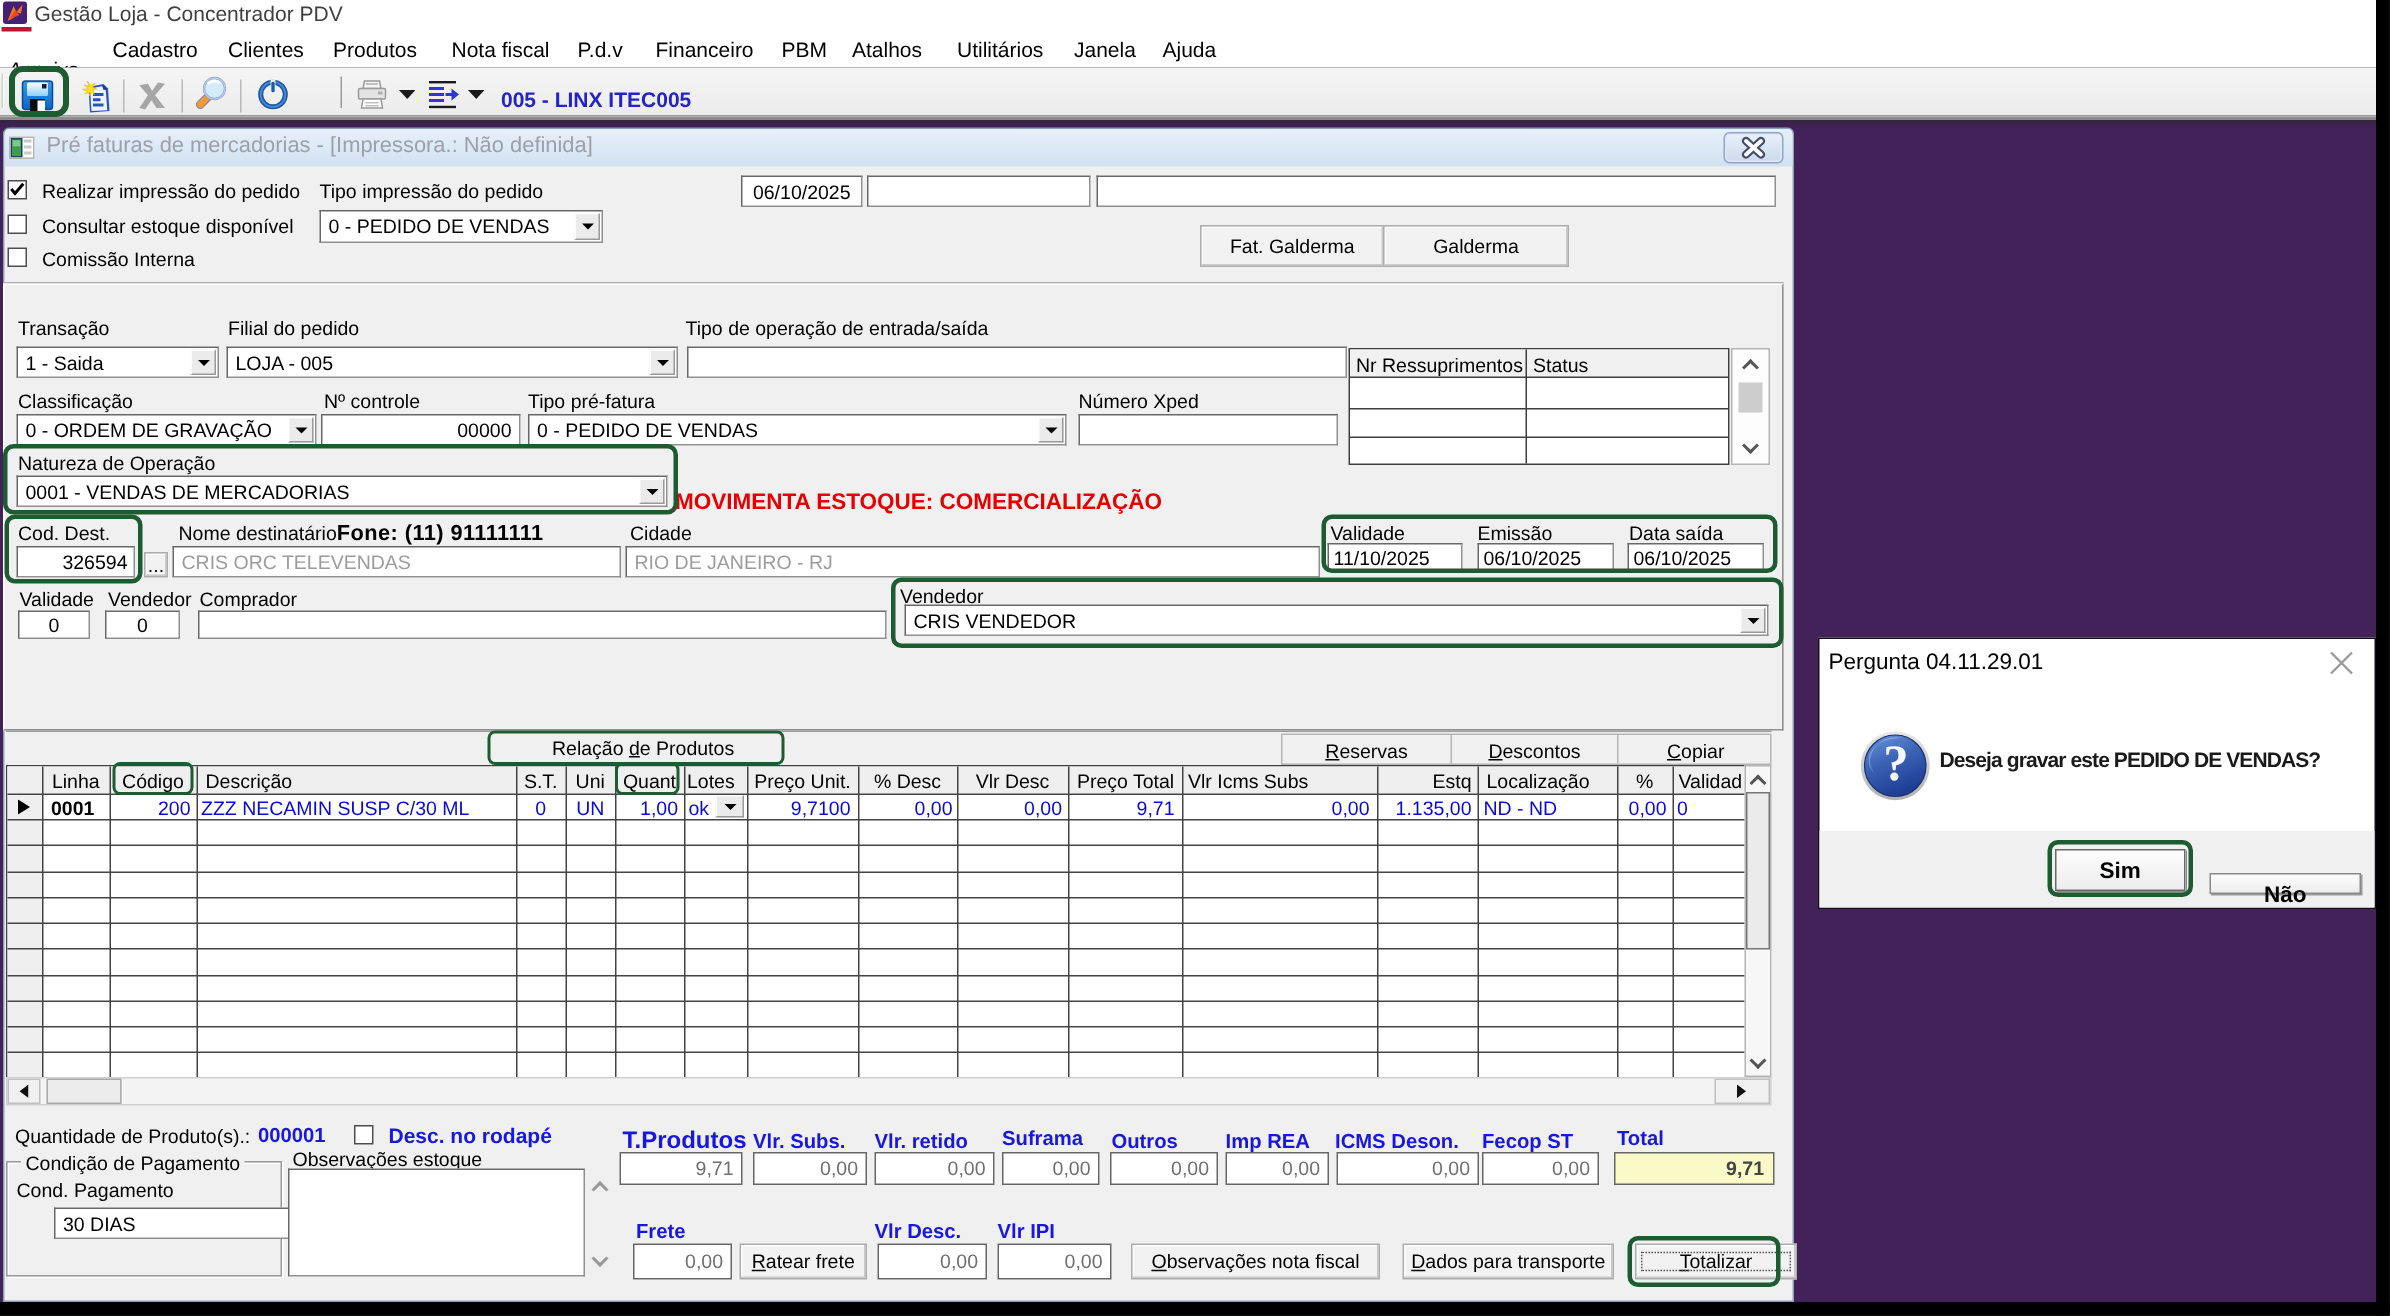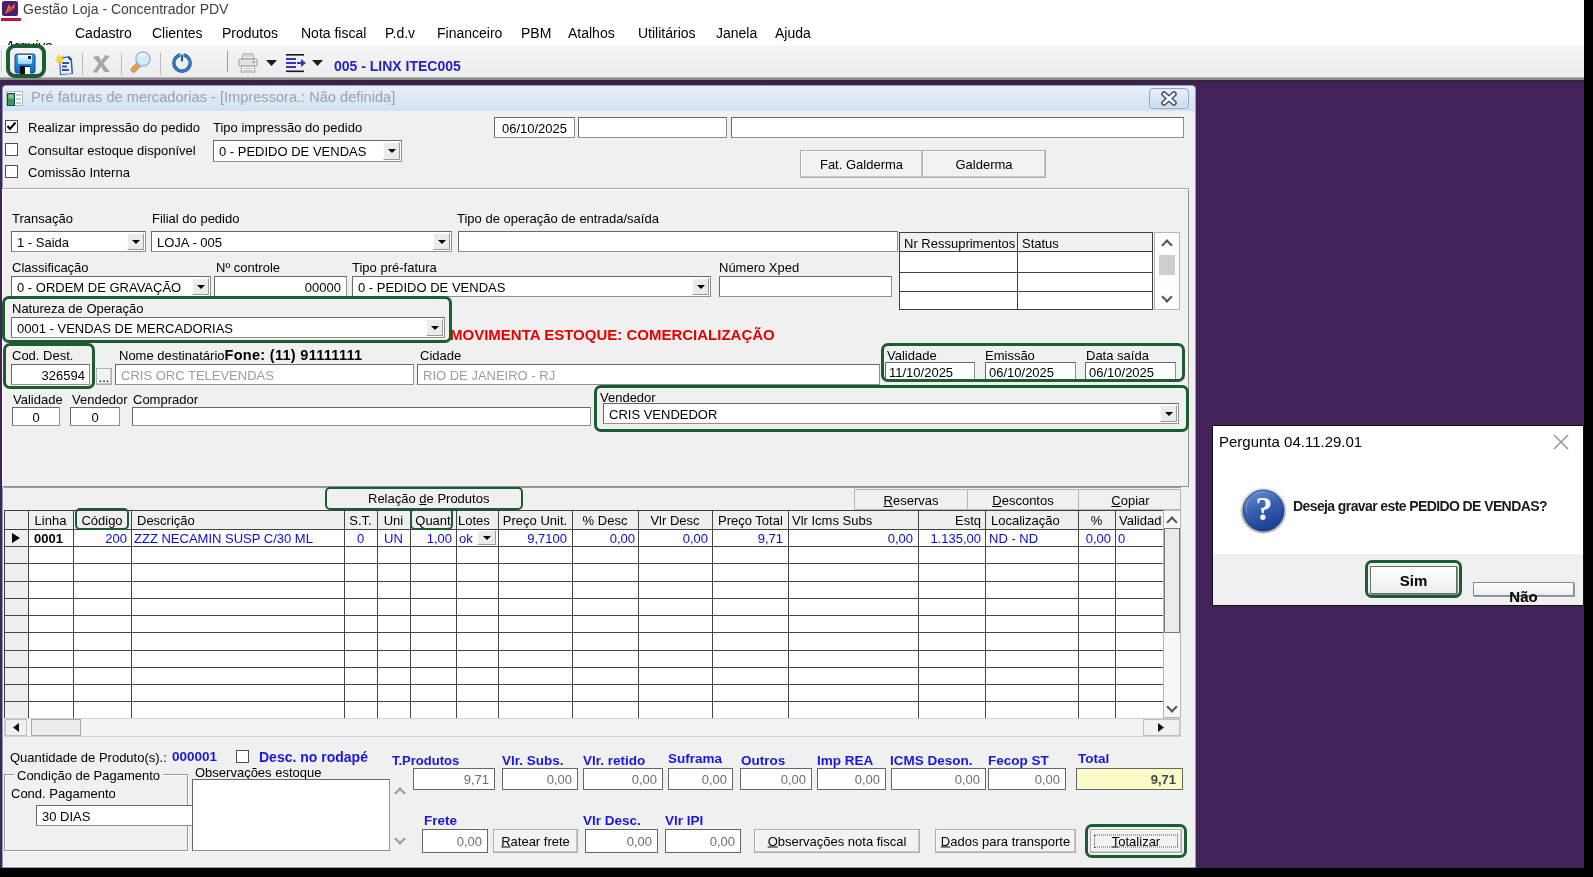--- a/index.html
+++ b/index.html
@@ -413,21 +413,21 @@
   <div class="lbl" style="left:11px;top:787px;">Cond. Pagamento</div>
   <div class="fld" style="left:10px;top:805px;width:176px;height:21px;margin-left:26px;">
         <span style="left:5px;">30 DIAS</span>
         <div class="cbtn"></div>
       </div>
 
   <div class="fld" style="left:192px;top:779px;width:198px;height:72px;"></div>
   <div class="chev up" style="left:396px;top:789px;border-color:#999;"></div>
   <div class="chev dn" style="left:396px;top:835px;border-color:#999;"></div>
 
-  <div class="lbl blu" style="left:392px;top:754px;font-size:13px;text-align:center;">T.Produtos</div>
+  <div class="lbl blu" style="left:415px;top:754px;font-size:16px;text-align:center;">T.Produtos</div>
   <div class="lbl blu" style="left:502px;top:754px;font-size:13.5px;">Vlr. Subs.</div>
   <div class="lbl blu" style="left:583px;top:754px;font-size:13.5px;">Vlr. retido</div>
   <div class="lbl blu" style="left:668px;top:752px;font-size:13.5px;">Suframa</div>
   <div class="lbl blu" style="left:741px;top:754px;font-size:13.5px;">Outros</div>
   <div class="lbl blu" style="left:817px;top:754px;font-size:13.5px;">Imp REA</div>
   <div class="lbl blu" style="left:890px;top:754px;font-size:13.5px;">ICMS Deson.</div>
   <div class="lbl blu" style="left:988px;top:754px;font-size:13.5px;">Fecop ST</div>
   <div class="lbl blu" style="left:1078px;top:752px;font-size:13.5px;">Total</div>
 
   <div class="fld" style="left:413px;top:768px;width:82px;height:22px;color:#6e6e6e;border-color:#666;">
@@ -472,21 +472,21 @@
   <div class="lbl blu" style="left:665px;top:814px;font-size:13.5px;">Vlr IPI</div>
   <div class="fld" style="left:665px;top:829px;width:76px;height:24px;color:#6e6e6e;border-color:#666;">
         <span style="right:5px;">0,00</span>
       </div>
   <div class="btn" style="left:754px;top:829px;width:166px;height:24px;">
         <span><u>O</u>bservações nota fiscal</span>
       </div>
   <div class="btn" style="left:935px;top:829px;width:141px;height:24px;">
         <span><u>D</u>ados para transporte</span>
       </div>
-  <div class="btn" style="left:1090px;top:829px;width:92px;height:24px;">
+  <div class="btn" style="left:1090px;top:829px;width:108px;height:24px;">
         <span style="outline:1px dotted #555;outline-offset:-4px;padding:2px 8px;"><u>T</u>otalizar</span>
       </div>
 </div>
 <div id="dialog">
   <div class="abs" style="left:1212px;top:425px;width:372px;height:181px;background:#fff;border:1px solid #10101a;z-index:60;">
     <div class="abs" style="left:6px;top:7px;font-size:15px;color:#000;white-space:nowrap;">Pergunta 04.11.29.01</div>
     <svg class="abs" style="left:340px;top:8px;" width="16" height="16">
           <path d="M1 1 L15 15 M15 1 L1 15" stroke="#9a9a9a" stroke-width="1.6"></path>
         </svg>
 

